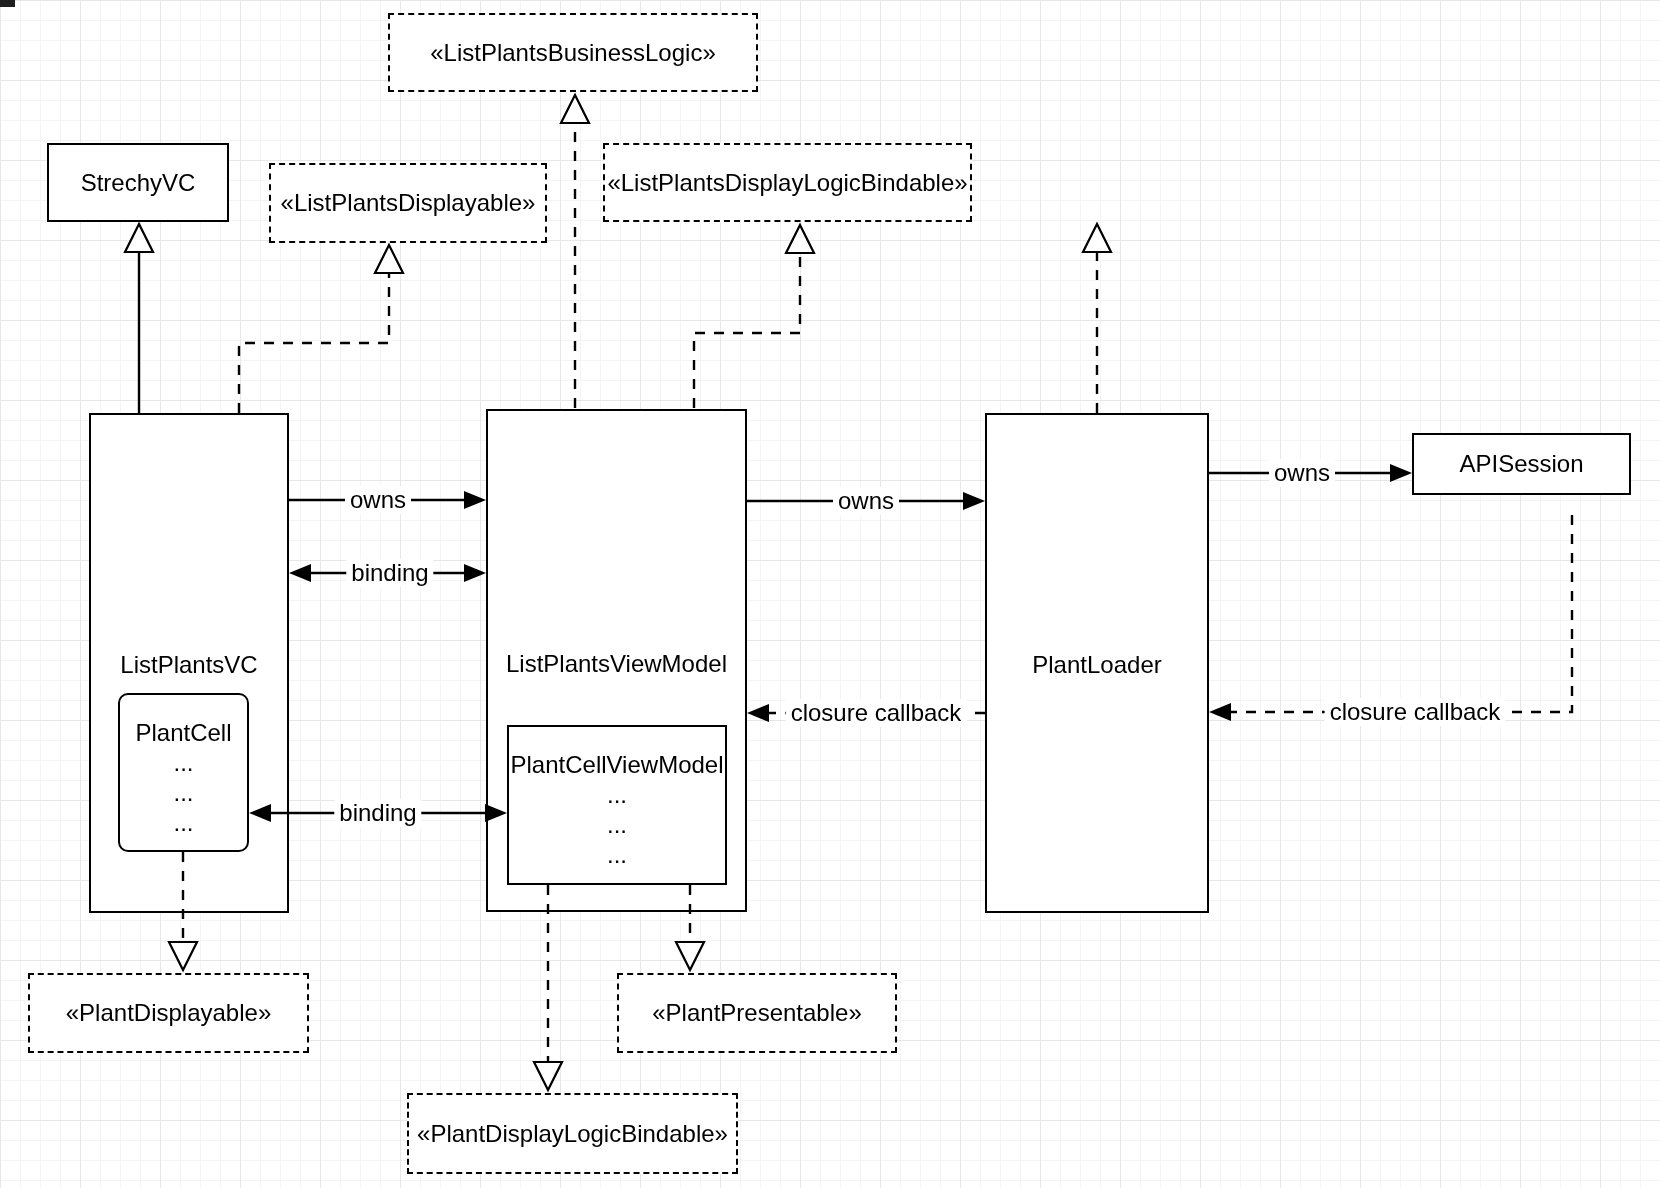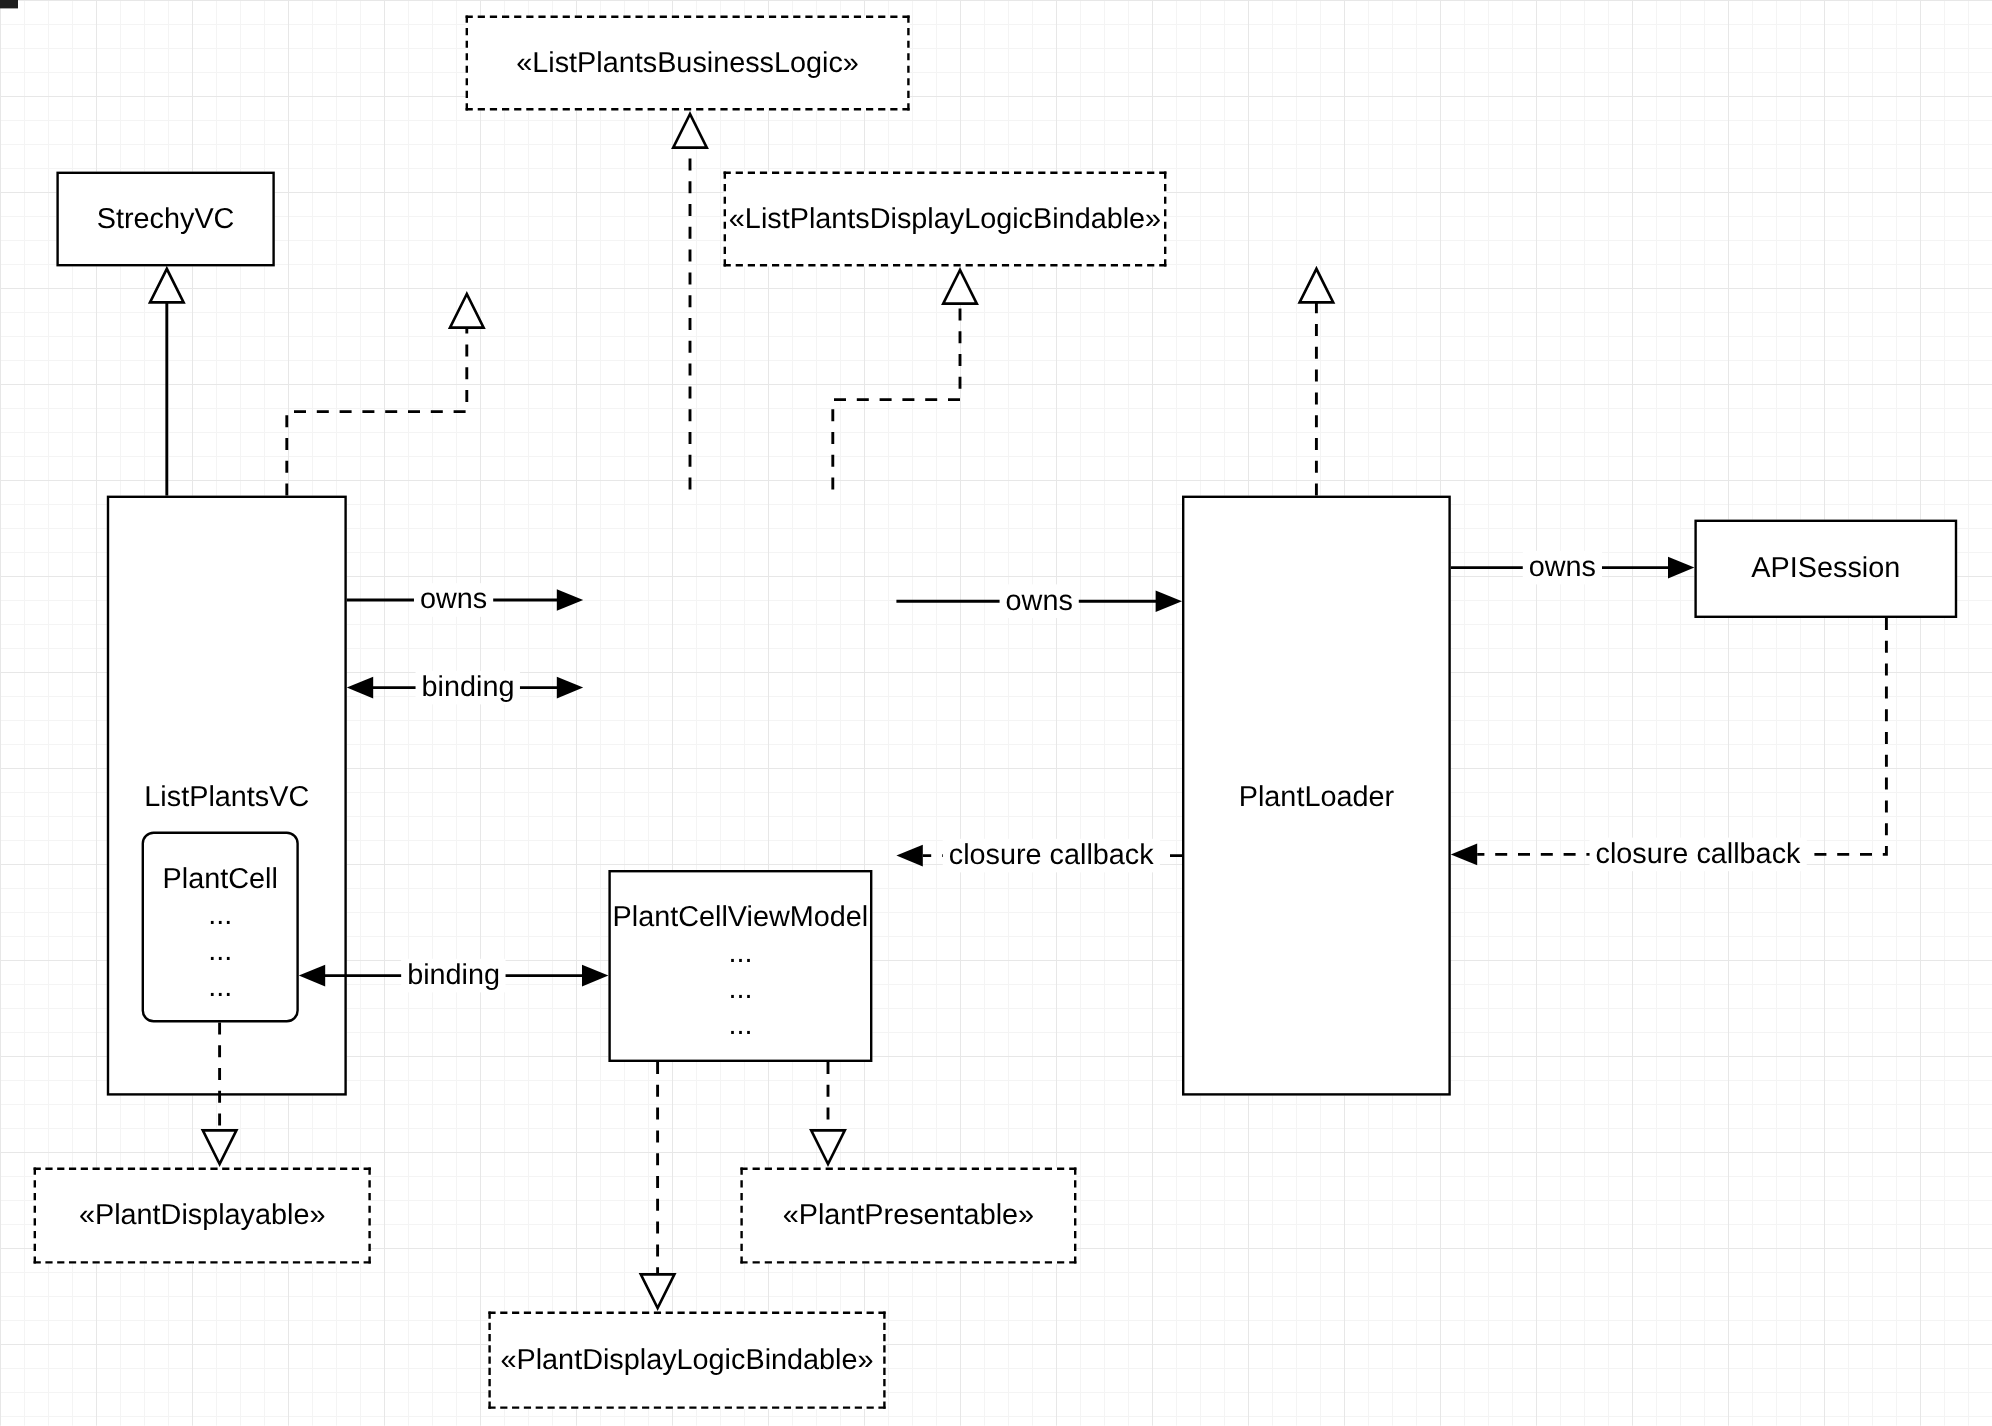--- a/index.html
+++ b/index.html
@@ -75,50 +75,56 @@
   <div class="corner-artifact"></div>
 
   <div class="node small" style="left:47px; top:143px; width:182px; height:79px;">
     <span>StrechyVC</span>
   </div>
 
   <div class="node small dashed" style="left:388px; top:13px; width:370px; height:79px;">
     <span>«ListPlantsBusinessLogic»</span>
   </div>
 
+  <div class="node small dashed" style="left:269px; top:163px; width:278px; height:80px;">
+    <span>«ListPlantsDisplayable»</span>
+  </div>
 
   <div class="node small dashed" style="left:603px; top:143px; width:369px; height:79px;">
     <span>«ListPlantsDisplayLogicBindable»</span>
   </div>
 
 
   <div class="node" style="left:89px; top:413px; width:200px; height:500px;">
     <span class="container-label" style="top:250px;">ListPlantsVC</span>
   </div>
 
   <div class="node inner" style="left:118px; top:693px; width:131px; height:159px;border-radius:10px;">
     <div class="inner-title">PlantCell</div>
     <div class="inner-row">...</div>
     <div class="inner-row">...</div>
     <div class="inner-row">...</div>
   </div>
 
+  <div class="node" style="left:486px; top:409px; width:261px; height:503px;">
+    <span class="container-label" style="top:253px;">ListPlantsViewModel</span>
+  </div>
 
   <div class="node inner" style="left:507px; top:725px; width:220px; height:160px;">
     <div class="inner-title">PlantCellViewModel</div>
     <div class="inner-row">...</div>
     <div class="inner-row">...</div>
     <div class="inner-row">...</div>
   </div>
 
   <div class="node" style="left:985px; top:413px; width:224px; height:500px;">
     <span class="container-label" style="top:250px;">PlantLoader</span>
   </div>
 
-  <div class="node small" style="left:1412px; top:433px; width:219px; height:82px;">
+  <div class="node small" style="left:1412px; top:433px; width:219px; height:62px;">
     <span>APISession</span>
   </div>
 
   <div class="node small dashed" style="left:28px; top:973px; width:281px; height:80px;">
     <span>«PlantDisplayable»</span>
   </div>
 
   <div class="node small dashed" style="left:617px; top:973px; width:280px; height:80px;">
     <span>«PlantPresentable»</span>
   </div>

